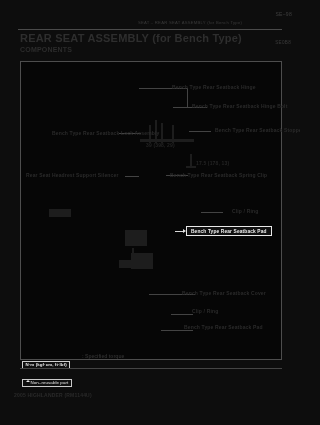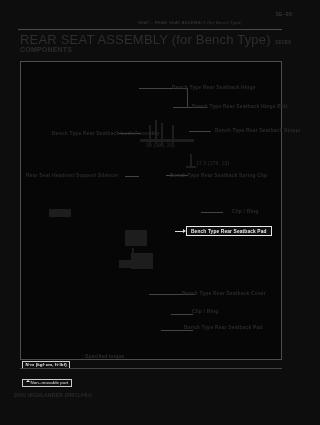--- a/index.html
+++ b/index.html
@@ -22,21 +22,21 @@
   .hdr-code{
     position:absolute;right:8px;top:11px;
     font-size:5px;color:#3f3f3f;letter-spacing:.3px;
   }
   .hdr-rule{
     position:absolute;left:18px;top:29px;width:264px;height:1px;
     background:#4a4a4a;
   }
   .title{
     position:absolute;left:20px;top:32px;
-    font-size:13px;font-weight:normal;letter-spacing:.2px;
+    font-size:11px;font-weight:bold;letter-spacing:.2px;
     color:#2e2e2e;white-space:nowrap;
   }
   .title-code{
     position:absolute;right:9px;top:40px;
     font-size:4.6px;color:#3a3a3a;letter-spacing:.3px;
   }
   .subtitle{
     position:absolute;left:20px;top:46px;
     font-size:7px;font-weight:bold;letter-spacing:.2px;
     color:#2c2c2c;white-space:nowrap;

